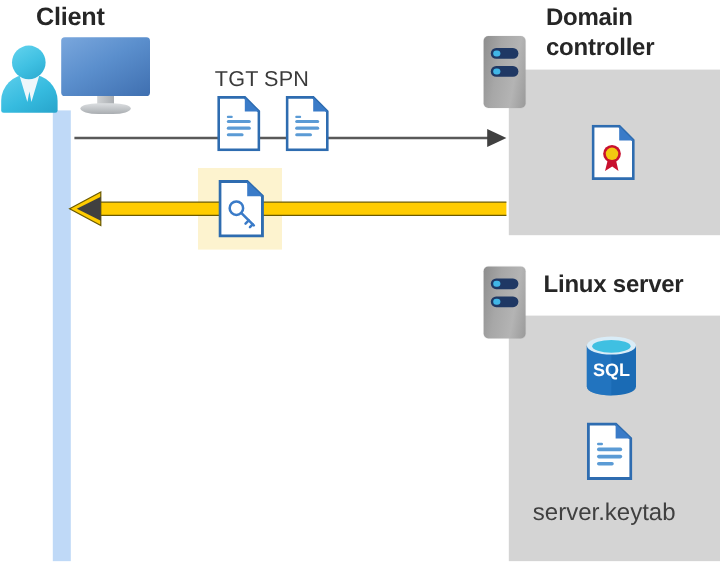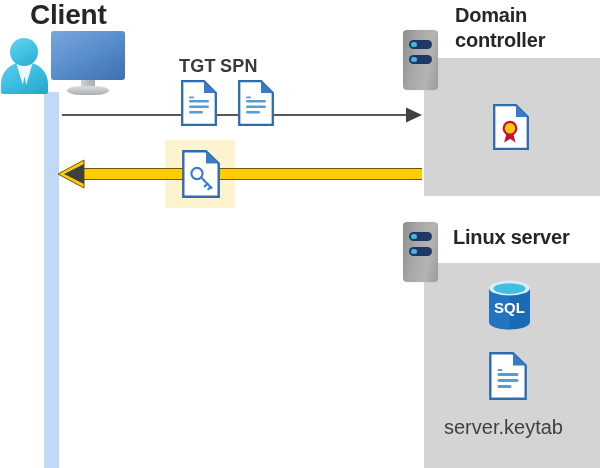--- a/index.html
+++ b/index.html
@@ -21,29 +21,28 @@
 
   
   .title-label {
     font-weight: bold;
     color: #262626;
     font-size: 20px;
     line-height: 25px;
     letter-spacing: -0.2px;
     white-space: pre-line;
   }
-  #client-title { left: 30px; top: 2px; font-size: 28px; }
+  #client-title { left: 30px; top: 2px; font-size: 21px; }
   #dc-title     { left: 455px; top: 3px; }
   #linux-title  { left: 453px; top: 225px; }
 
   .doc-label {
     color: #3a3a3a;
     font-size: 18px;
     letter-spacing: 0.2px;
-    font-weight: bold;
   }
   #tgt-label { left: 179px; top: 56px; }
   #spn-label { left: 220px; top: 56px; }
 
   #keytab-label {
     left: 444px; top: 416px;
     color: #404040;
     font-size: 20px;
   }
 

